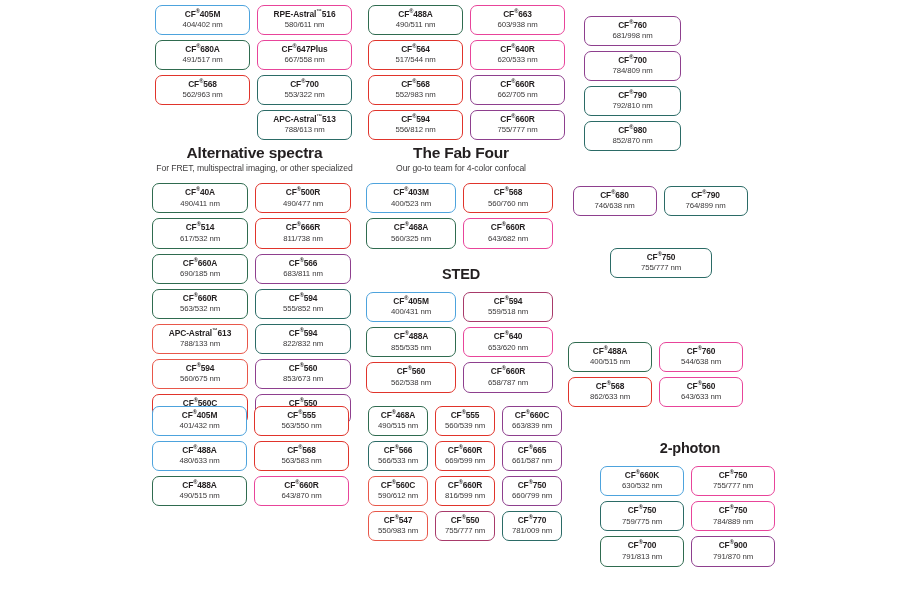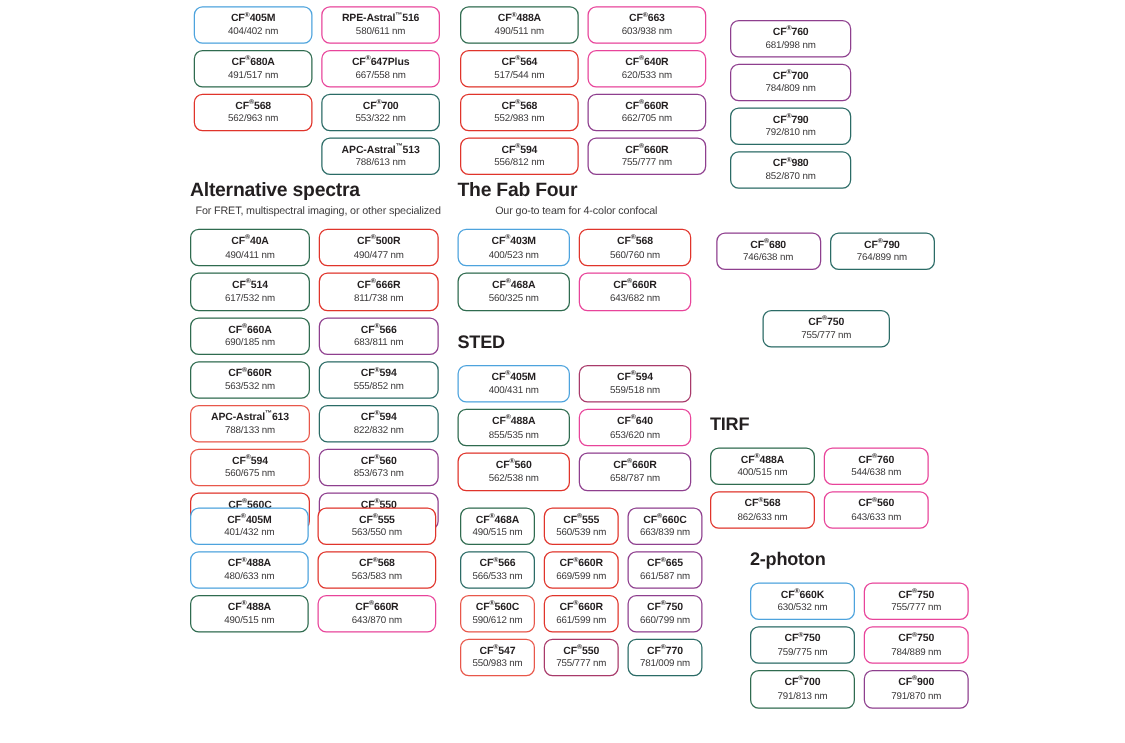--- a/index.html
+++ b/index.html
@@ -8,20 +8,21 @@
     width: 900px; height: 594px;
     background: #ffffff;
     font-family: "Liberation Sans", sans-serif;
     overflow: hidden;
   }
   #stage { position: relative; width: 900px; height: 594px; }
 
   .col { position: absolute; }
 
   .sec-title {
+    text-align: center;
     font-weight: bold;
     color: #231f20;
     letter-spacing: -0.2px;
     line-height: 1.12;
   }
   .sec-title.big { font-size: 15.5px; }
   .sec-title.mid { font-size: 14.5px; }
   .sec-sub {
     text-align: center;
     font-size: 8.6px;
@@ -305,21 +306,20 @@
       <div class="grid" style="margin-top: 10px; justify-content: center;">
         <div class="gcol">
           <div class="chip" style="border-color: rgb(43, 107, 102); width: 102px;">
             <div class="nm">CF<sup>®</sup>750</div>
             <div class="wl">755/777 nm</div>
           </div>
         </div>
       </div>
     </div>
     <div class="col" style="left: 568px; top: 332px; width: 180px;">
-      <div class="sec-title mid">TIRF</div>
       <div class="grid" style="margin-top: 10px;">
         <div class="gcol">
           <div class="chip" style="border-color: rgb(47, 107, 79); width: 84px;">
             <div class="nm">CF<sup>®</sup>488A</div>
             <div class="wl">400/515 nm</div>
           </div>
           <div class="chip" style="border-color: rgb(224, 52, 43); width: 84px;">
             <div class="nm">CF<sup>®</sup>568</div>
             <div class="wl">862/633 nm</div>
           </div>
@@ -425,21 +425,21 @@
           <div class="chip" style="border-color: rgb(224, 52, 43); width: 60px;">
             <div class="nm">CF<sup>®</sup>555</div>
             <div class="wl">560/539 nm</div>
           </div>
           <div class="chip" style="border-color: rgb(224, 52, 43); width: 60px;">
             <div class="nm">CF<sup>®</sup>660R</div>
             <div class="wl">669/599 nm</div>
           </div>
           <div class="chip" style="border-color: rgb(224, 52, 43); width: 60px;">
             <div class="nm">CF<sup>®</sup>660R</div>
-            <div class="wl">661/599 nm</div>
+            <div class="wl">816/599 nm</div>
           </div>
           <div class="chip" style="border-color: rgb(168, 58, 106); width: 60px;">
             <div class="nm">CF<sup>®</sup>550</div>
             <div class="wl">755/777 nm</div>
           </div>
         </div>
         <div class="gcol">
           <div class="chip" style="border-color: rgb(142, 63, 142); width: 60px;">
             <div class="nm">CF<sup>®</sup>660C</div>
             <div class="wl">663/839 nm</div>

